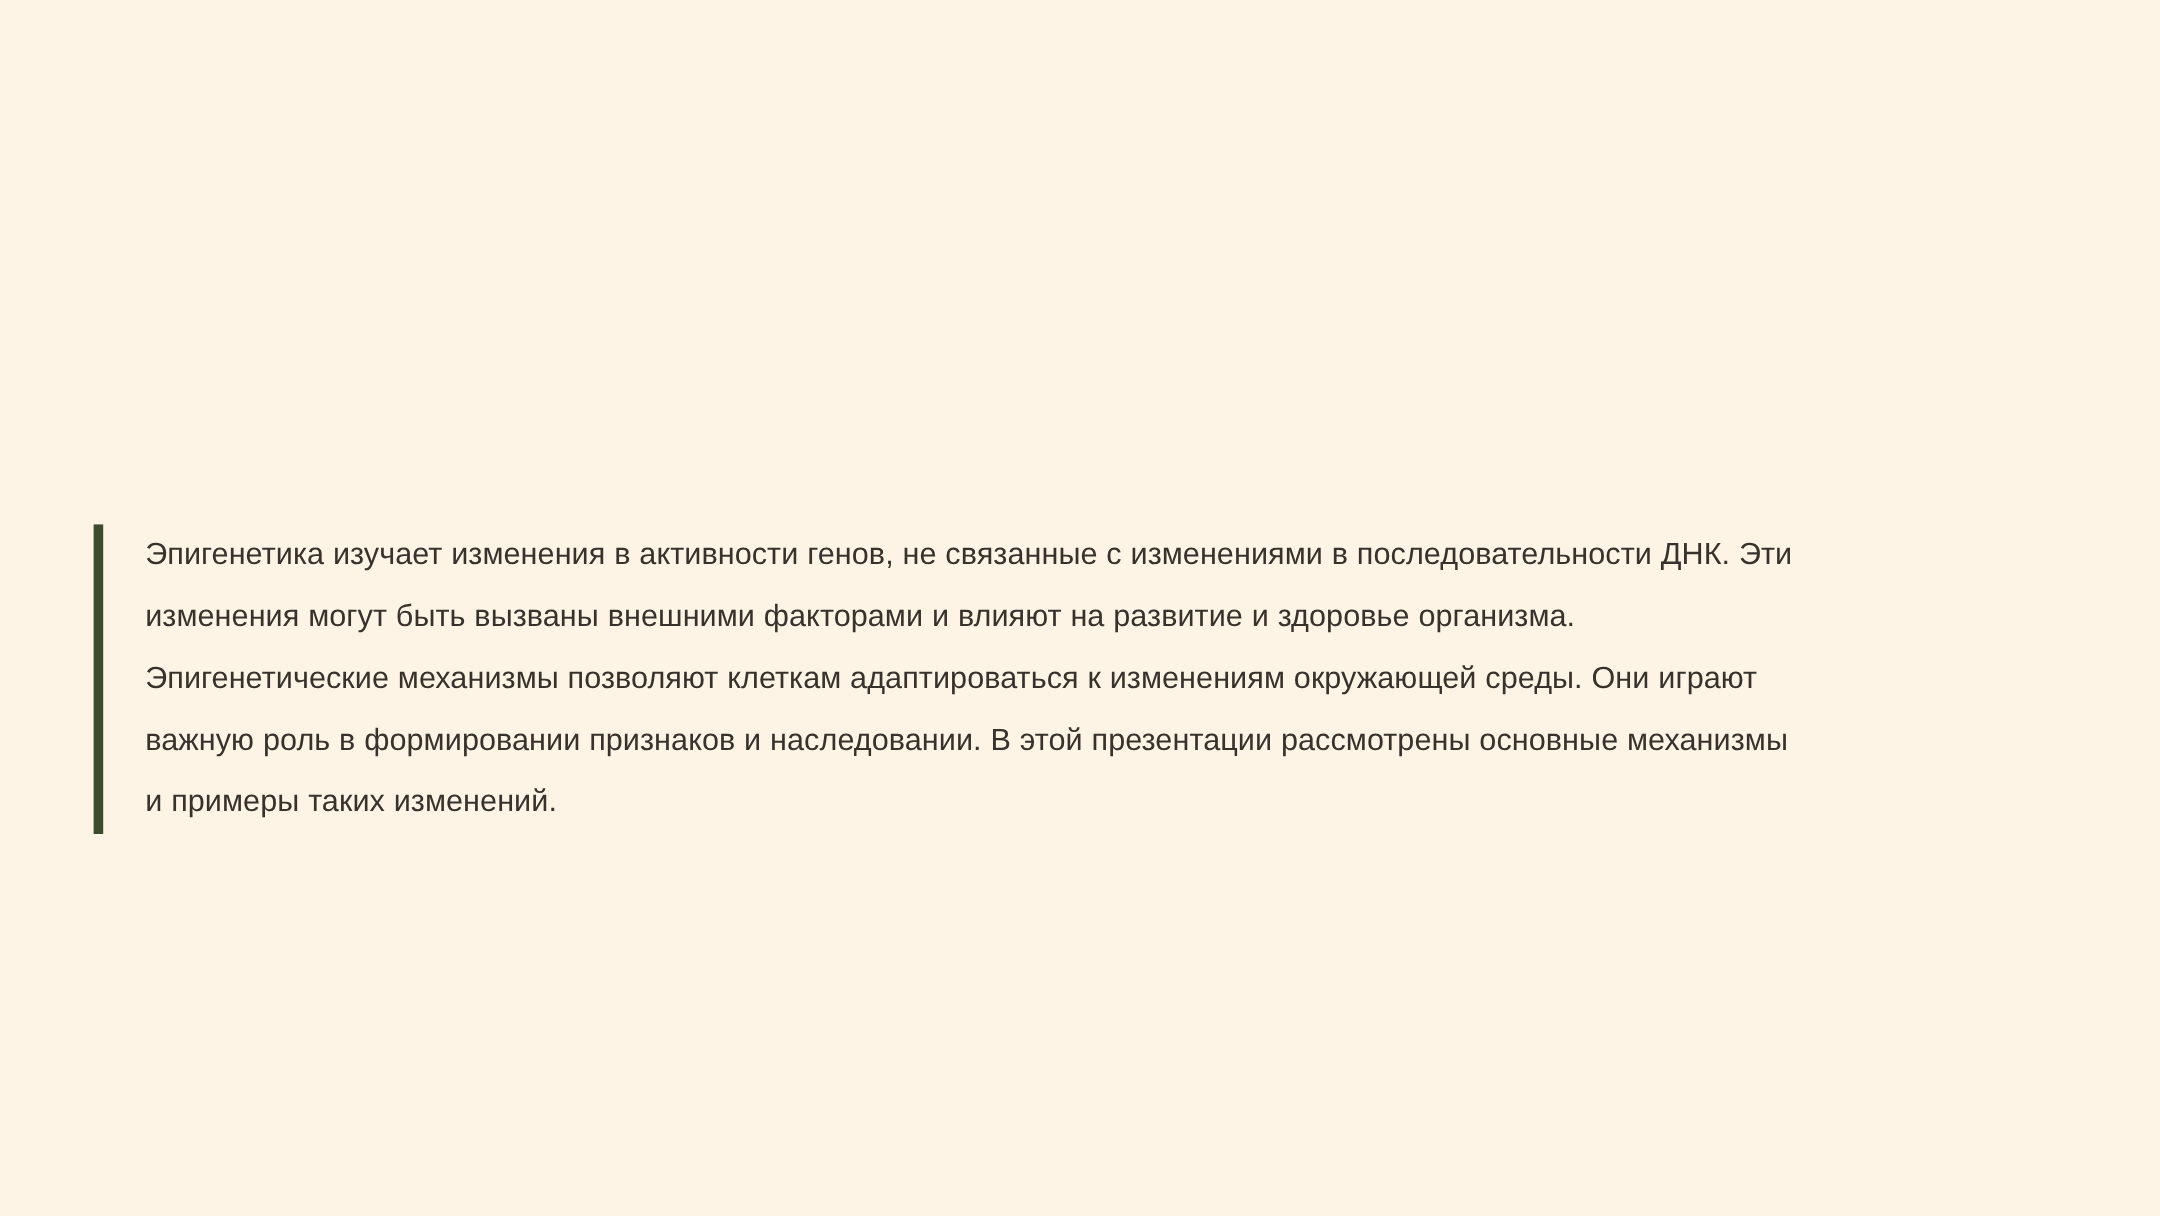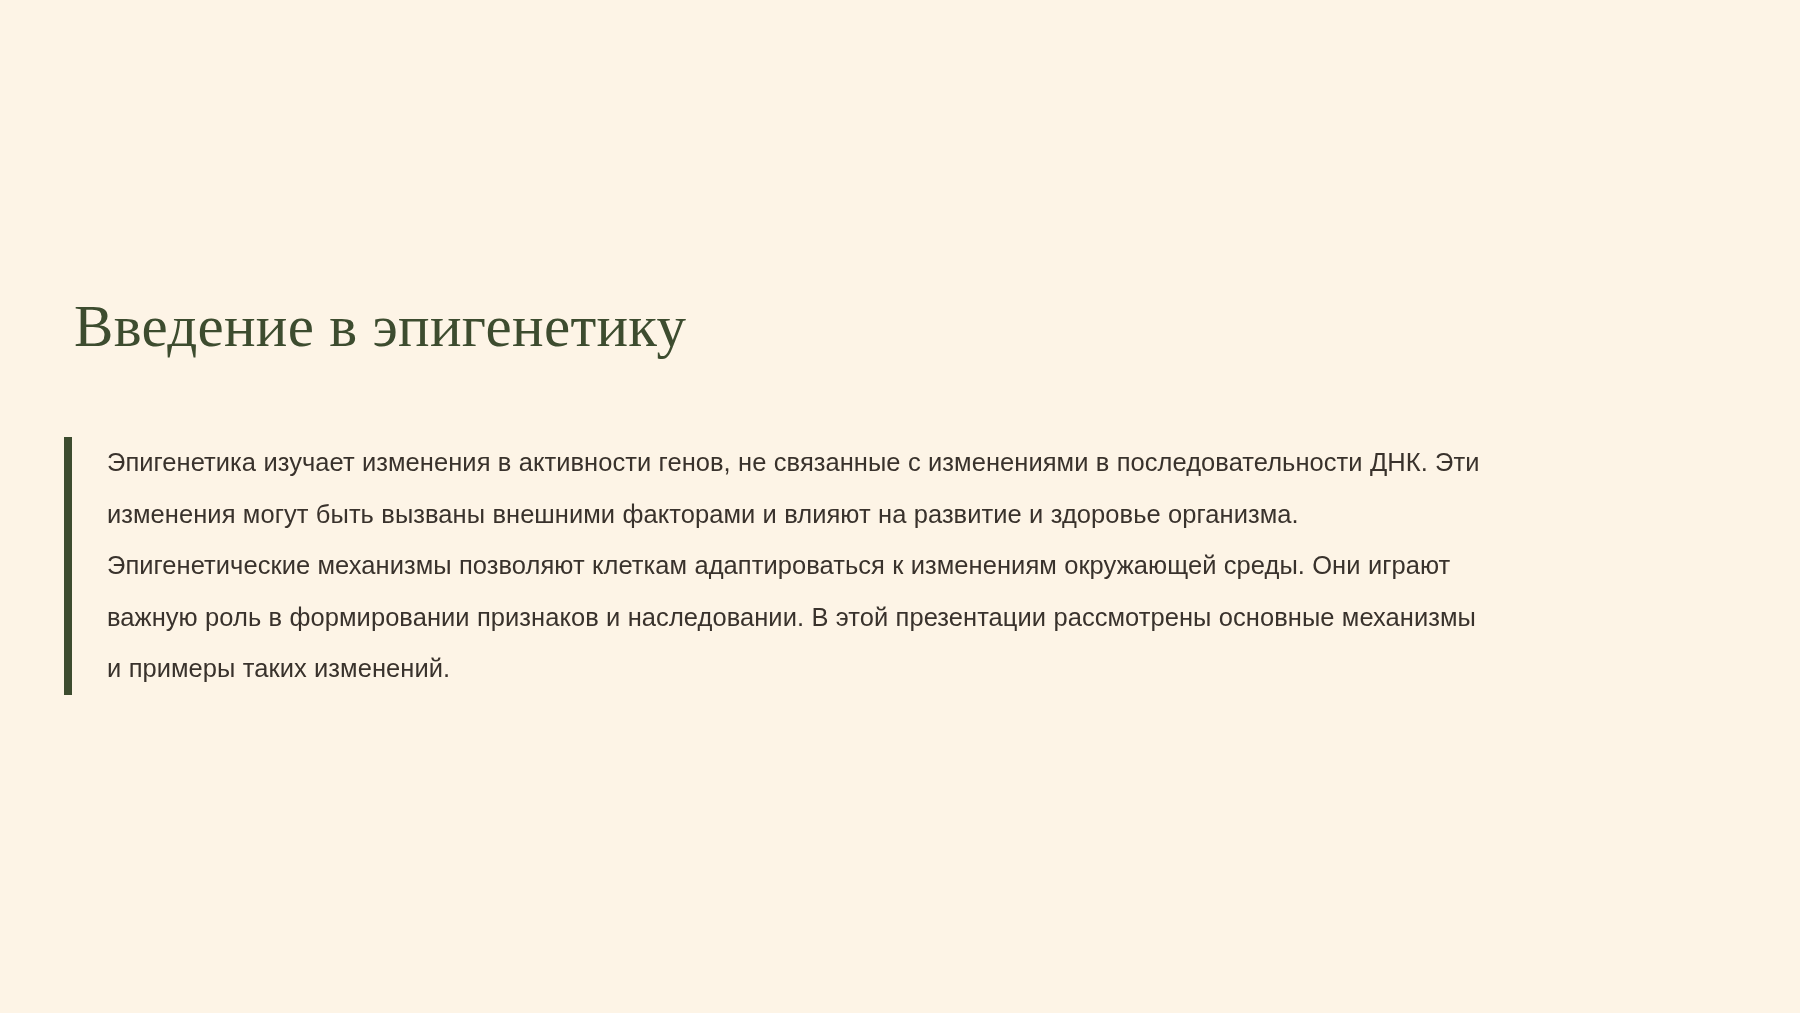--- a/index.html
+++ b/index.html
@@ -32,21 +32,21 @@
     font-size: 59px;
     font-weight: 400;
     line-height: 1.12;
     letter-spacing: 0.3px;
     color: #3d4c2f;
     white-space: nowrap;
   }
 
   .body-block {
     position: absolute;
-    left: 64px;
+    left: 78px;
     top: 437px;
     width: 1430px;
     display: flex;
     align-items: stretch;
   }
 
   .accent-bar {
     flex: 0 0 auto;
     width: 8px;
     background: #3d4c2f;
@@ -65,20 +65,19 @@
     text-align: left;
     letter-spacing: 0.05px;
     word-spacing: 0.2px;
   }
 </style>
 </head>
 <body>
 
 <div class="slide">
 
-  <h1 class="slide-title">Введение в эпигенетику</h1>
 
   <div class="body-block">
     <div class="accent-bar"></div>
     <p class="body-text">Эпигенетика изучает изменения в активности генов, не связанные с изменениями в последовательности ДНК. Эти изменения могут быть вызваны внешними факторами и влияют на развитие и здоровье организма. Эпигенетические механизмы позволяют клеткам адаптироваться к изменениям окружающей среды. Они играют важную роль в формировании признаков и наследовании. В этой презентации рассмотрены основные механизмы и примеры таких изменений.</p>
   </div>
 
 </div>
 
 </body></html>

